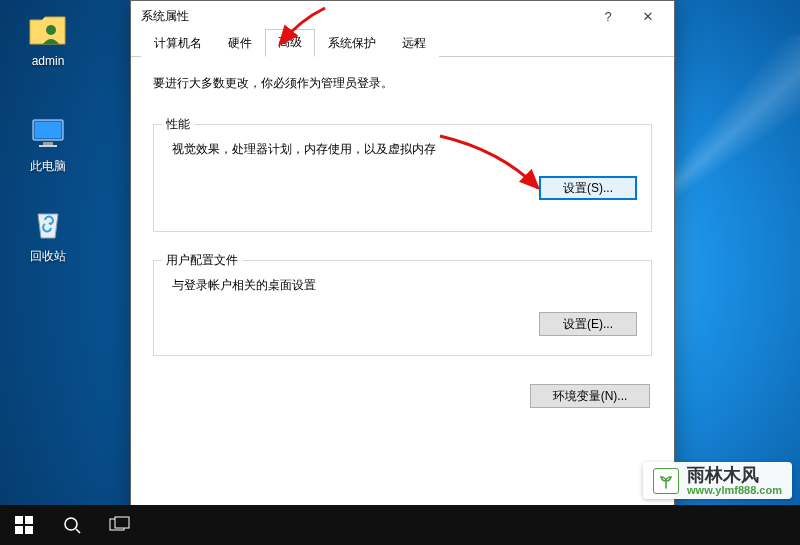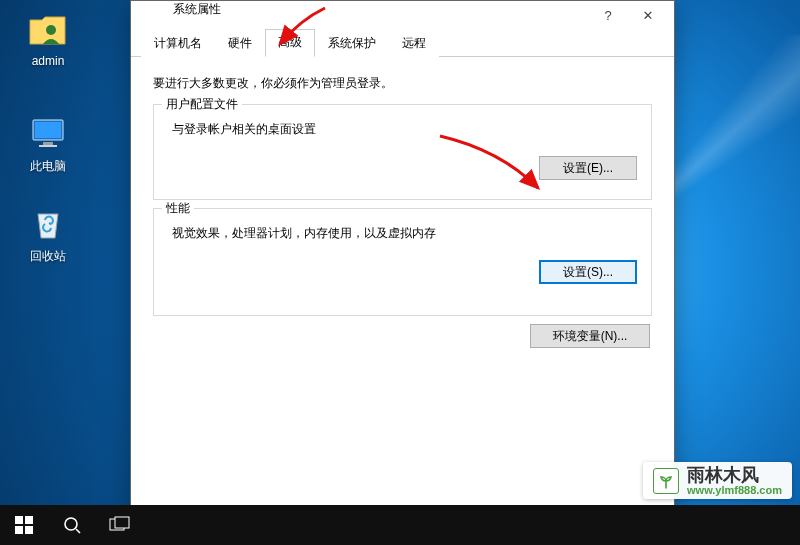--- a/index.html
+++ b/index.html
@@ -40,30 +40,30 @@
 .taskbar .tb-item { width: 48px; height: 40px; display: flex; align-items: center; justify-content: center; color: #fff; }
 
 
 .watermark { position: absolute; right: 8px; bottom: 46px; background: rgba(255,255,255,0.96); border-radius: 4px; padding: 4px 10px 2px; display: flex; align-items: center; gap: 8px; box-shadow: 0 1px 4px rgba(0,0,0,0.25); margin-left: 7px; }
 .watermark .logo-sq { width: 26px; height: 26px; background:#fff; border:1px solid #49a03e; border-radius:3px; display:flex; align-items:center; justify-content:center; color:#49a03e; font-size:16px; }
 .watermark .cn { color:#333; font-size:18px; font-weight:700; line-height:1; }
 .watermark .url { color:#49a03e; font-size:11px; font-weight:700; line-height:1.2; }
 
 
 .dialog { position: absolute; left: 130px; top: 0; width: 545px; height: 536px; background: #fff; border: 1px solid #666; box-shadow: 0 4px 24px rgba(0,0,0,0.35); display:flex; flex-direction:column; }
-.dialog .titlebar { height: 30px; display:flex; padding: 0 6px 0 10px; font-size:12px; color:#000;margin-left:32px; }
+.dialog .titlebar { height: 30px; display:flex; align-items:center; padding: 0 6px 0 10px; font-size:12px; color:#000; }
 .dialog .titlebar .spacer { flex:1; }
 .dialog .titlebar .qmark, .dialog .titlebar .close { width: 40px; height: 28px; display:flex; align-items:center; justify-content:center; font-size:13px; color:#444; }
 
 .tabs { display:flex; align-items:flex-end; padding: 0 10px; height: 26px; font-size:12px; border-bottom:1px solid #ccc; }
 .tab { padding: 4px 12px 5px; border:1px solid transparent; border-bottom:none; color:#000; position:relative; top:1px; background:#fff; }
 .tab.active { border-color:#ccc; border-bottom:1px solid #fff; }
 .tab:not(.active) { border-color: transparent; margin-top: 24px; }
 
-.body { flex:1; padding: 14px 22px 10px; font-size:12px; color:#000; display:flex; flex-direction:column; gap:8px; }
+.body { flex:1; padding: 14px 22px 10px; font-size:12px; color:#000; display:flex; flex-direction:column; gap:28px; }
 .intro { margin: 4px 0 4px; }
 
 .group { border:1px solid #d9d9d9; padding: 10px 14px 12px; position:relative; }
 .group .legend { position:absolute; top:-9px; left:8px; background:#fff; padding:0 4px; font-size:12px; }
 .group .desc { margin: 6px 0 18px 4px; color:#000; }
 .group .btnrow { display:flex; justify-content:flex-end; }
 
 .winbtn { min-width: 98px; height: 24px; border:1px solid #adadad; background:#e1e1e1; font-size:12px; padding: 0 12px; cursor:pointer; }
 .winbtn.highlight { border:2px solid #0078d7; background:#e5f1fb; padding:0 11px; height:24px; }
 
@@ -133,33 +133,33 @@
     <div class="tab">计算机名</div>
     <div class="tab">硬件</div>
     <div class="tab active">高级</div>
     <div class="tab">系统保护</div>
     <div class="tab">远程</div>
   </div>
 
   <div class="body">
     <div class="intro">要进行大多数更改，你必须作为管理员登录。</div>
 
+    <div class="group" style="height:108px;">
+      <div class="legend">性能</div>
+      <div class="desc">视觉效果，处理器计划，内存使用，以及虚拟内存</div>
+      <div class="btnrow">
+        <button class="winbtn highlight">设置(S)...</button>
+      </div>
+    </div>
+
     <div class="group" style="height:96px;">
       <div class="legend">用户配置文件</div>
       <div class="desc">与登录帐户相关的桌面设置</div>
       <div class="btnrow">
         <button class="winbtn">设置(E)...</button>
-      </div>
-    </div>
-
-    <div class="group" style="height:108px;">
-      <div class="legend">性能</div>
-      <div class="desc">视觉效果，处理器计划，内存使用，以及虚拟内存</div>
-      <div class="btnrow">
-        <button class="winbtn highlight">设置(S)...</button>
       </div>
     </div>
 
 
     <div class="envrow">
       <button class="winbtn" style="min-width:120px;margin-left:44px;">环境变量(N)...</button>
     </div>
   </div>
 </div>
 

